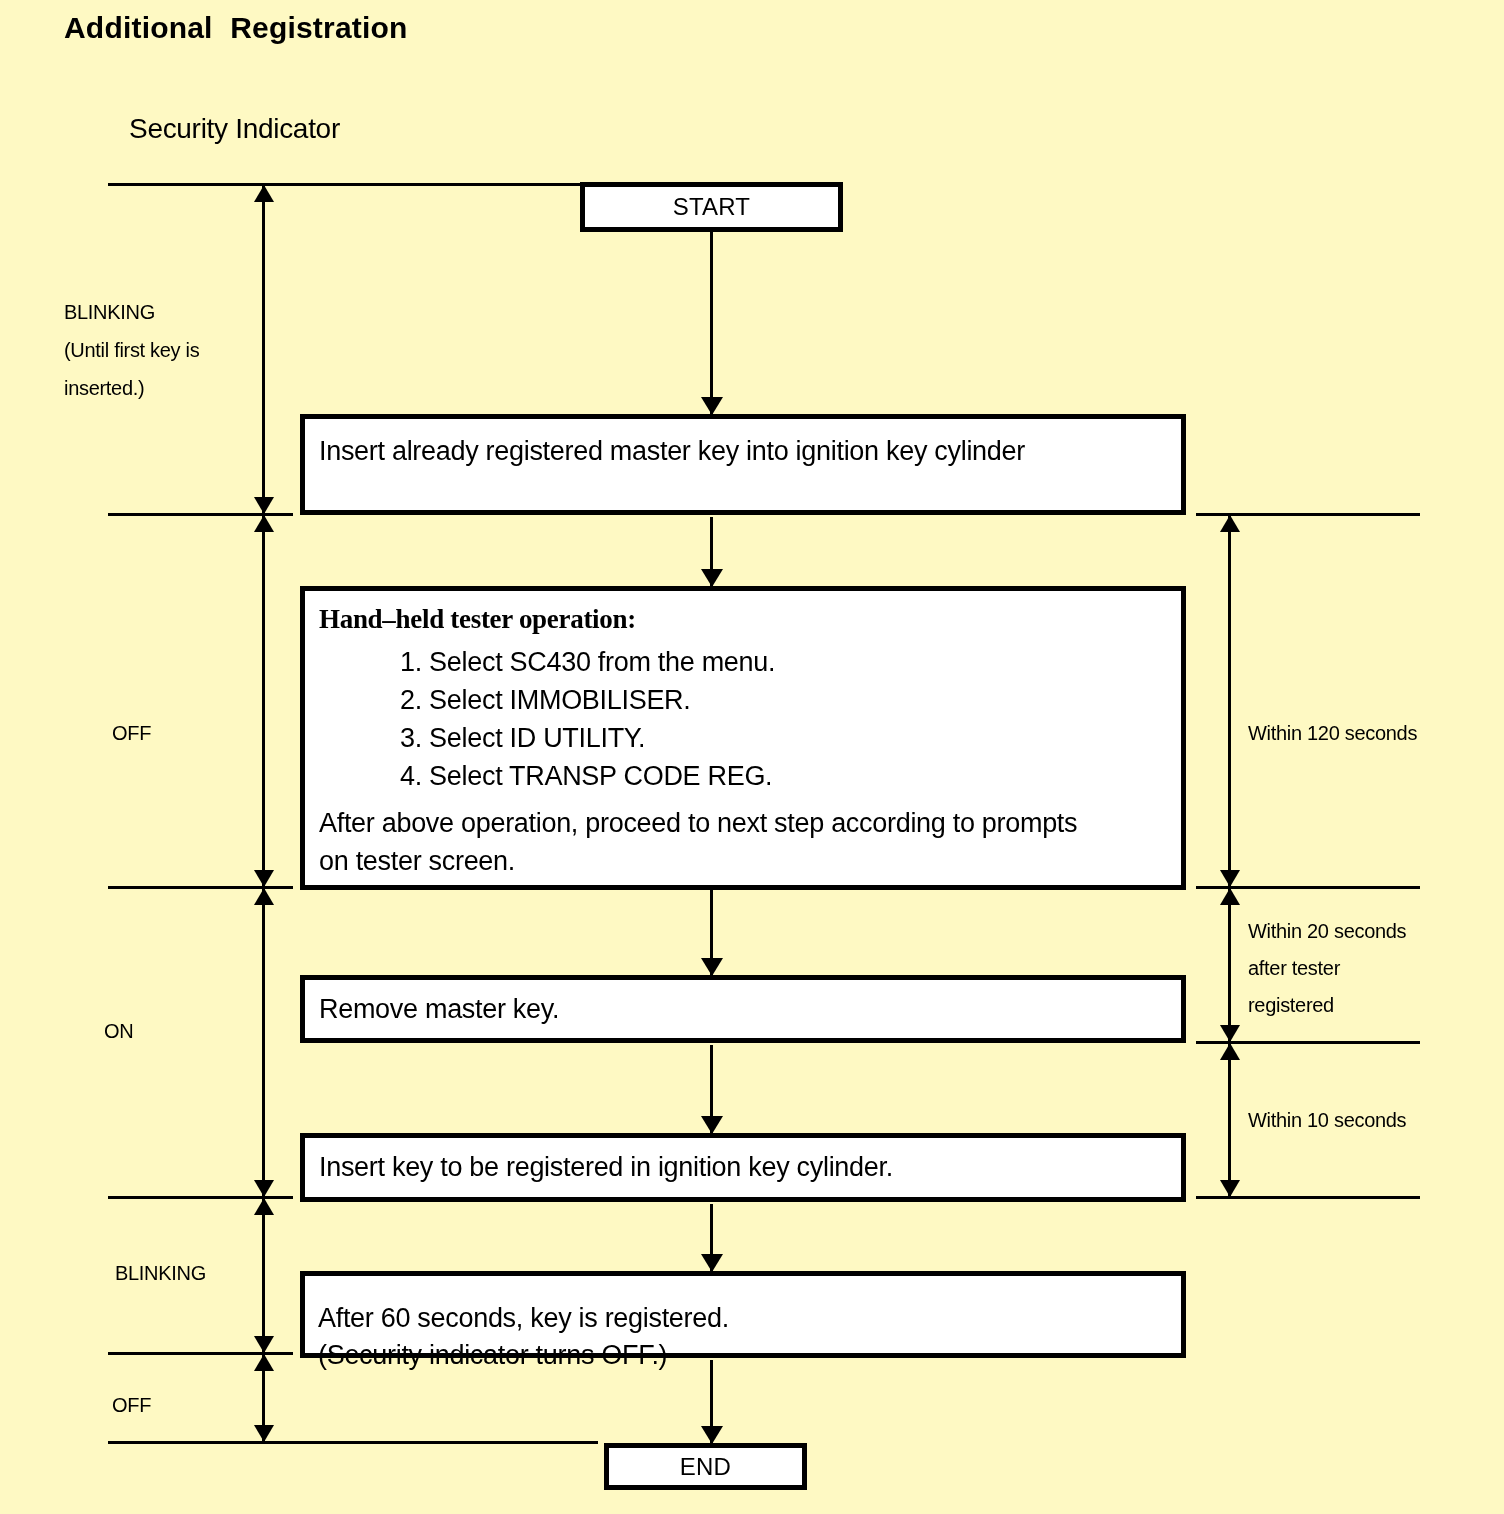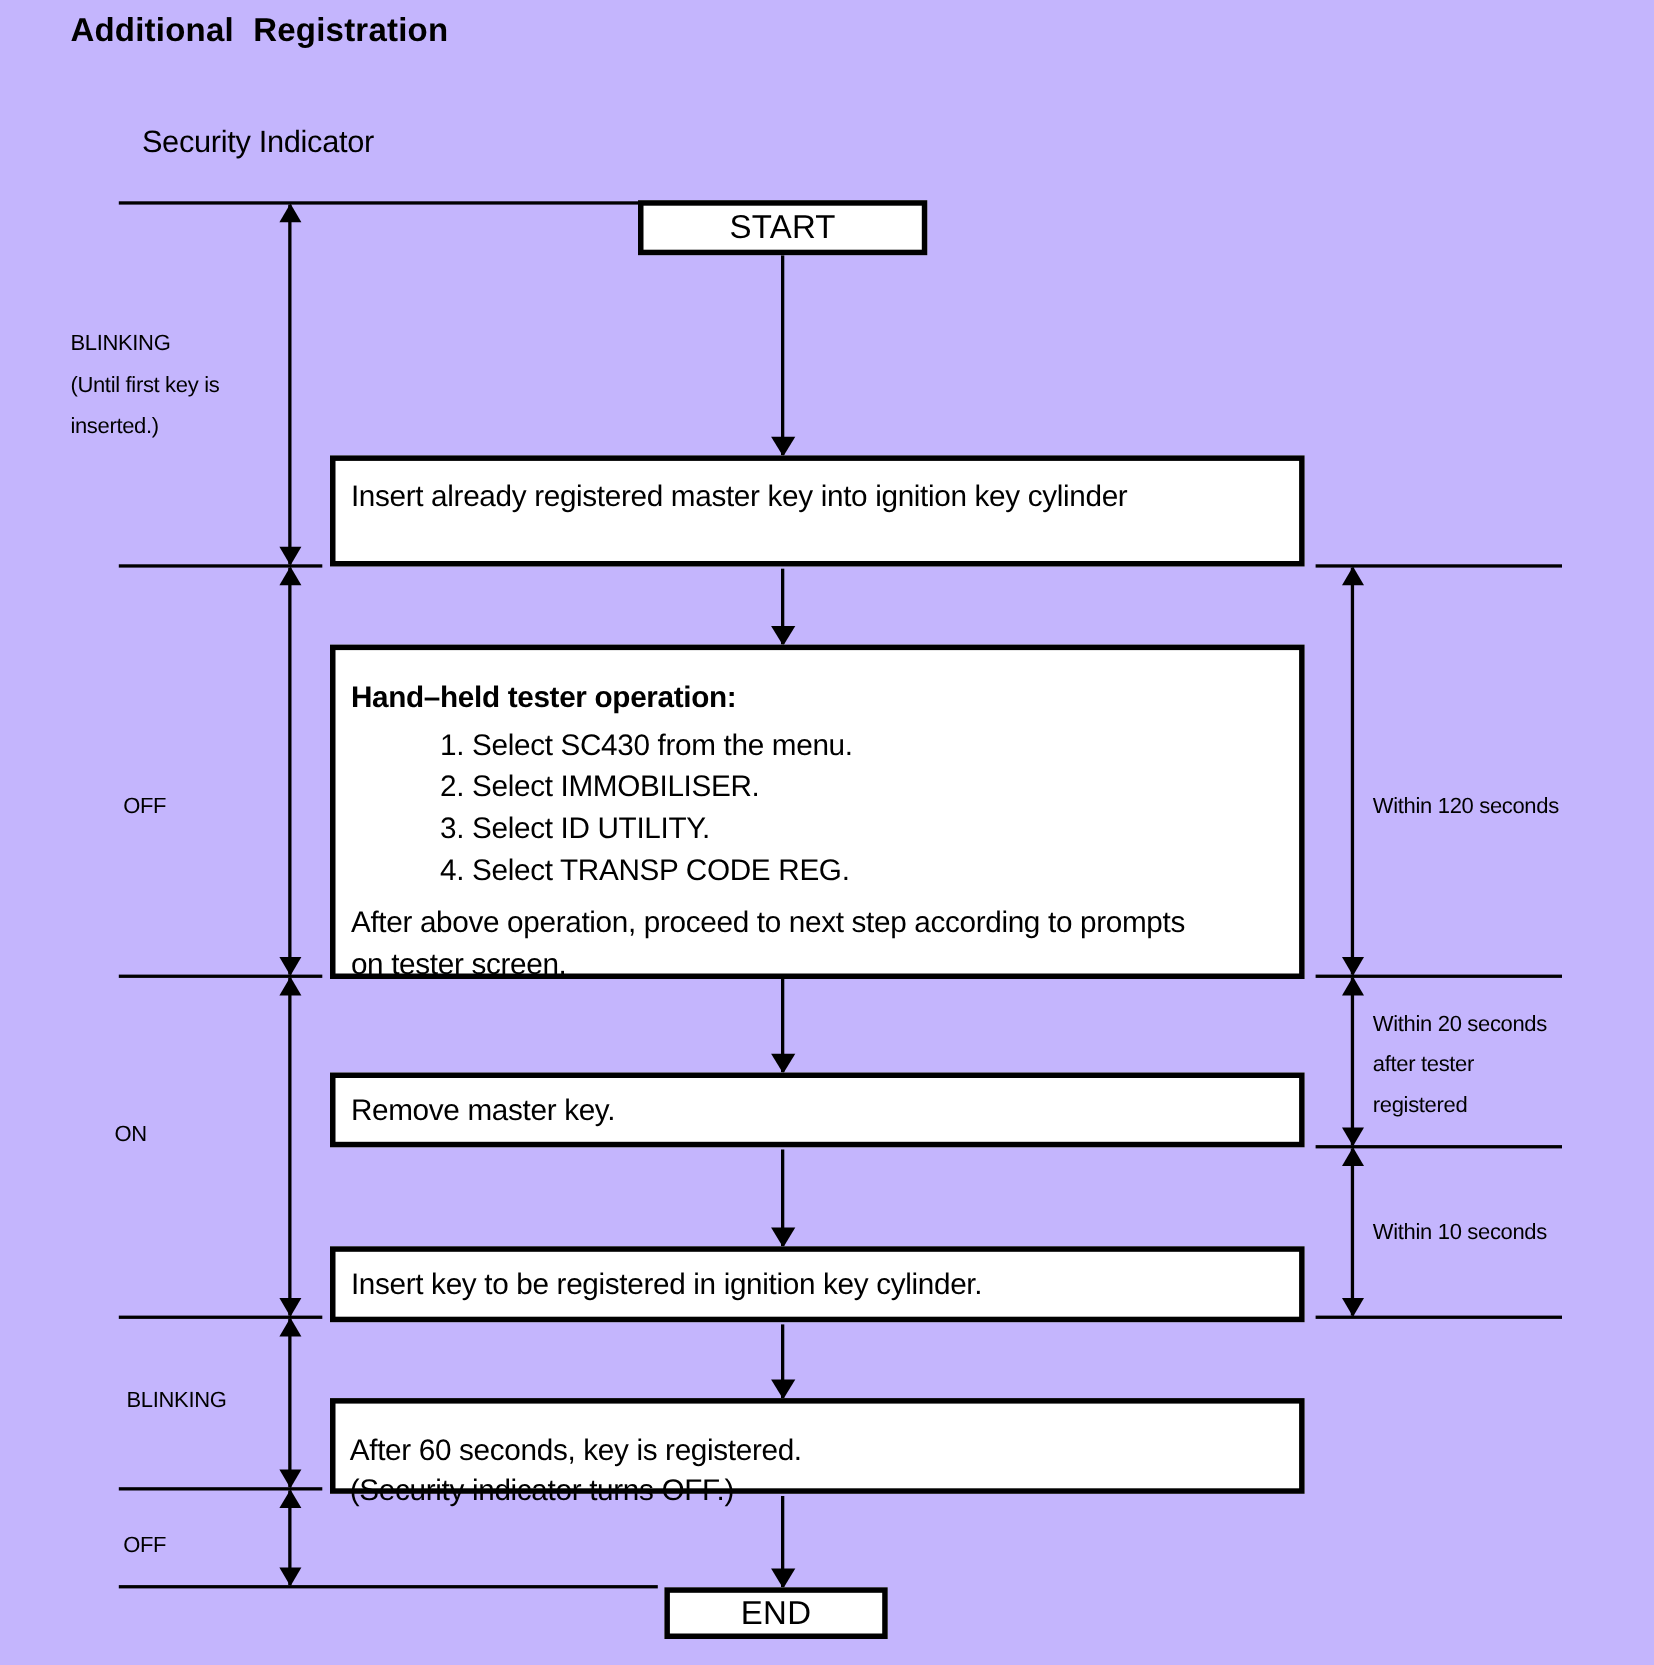--- a/index.html
+++ b/index.html
@@ -1,19 +1,19 @@
 <!DOCTYPE html>
 <html><head>
 <meta charset="utf-8">
 <style>
   html,body{margin:0;padding:0;background:#fff;}
   #canvas{
     position:relative;
     width:1504px;height:1514px;
-    background:#c4b5fd;
+    background:#fef9c3;
     color:#000;
     font-family:"Liberation Sans", sans-serif;
     overflow:hidden;
   }
   .title{
     position:absolute;
     font-size:30px;font-weight:bold;
     letter-spacing:0.2px;word-spacing:9px;
     white-space:nowrap;
   }
@@ -40,24 +40,24 @@
   .node{
     position:absolute;box-sizing:border-box;
     border:5px solid #000;background:#fff;
     font-size:27px;letter-spacing:-0.3px;
     white-space:nowrap;
   }
   .node.center{display:flex;align-items:center;justify-content:center;}
   .node.midleft{display:flex;align-items:center;padding-left:14px;}
   .twoline{padding:13px 14px 0;line-height:38px;}
   .tester{padding:6px 14px 0;}
-  .tester .t-title{font-weight:bold;line-height:36px;margin-top:19px;}
+  .tester .t-title{font-weight:bold;line-height:36px;margin-top:4px;font-family:Liberation Serif, serif;}
   .tester .t-items{margin-left:81px;line-height:38px;margin-top:6px;}
   .tester .t-note{line-height:38px;margin-top:9px;}
-  .terminal{font-size:30px;letter-spacing:0.2px;}
+  .terminal{font-size:24px;letter-spacing:0.2px;}
 </style>
 </head>
 <body>
 
 <div id="canvas">
 
   <div class="title" style="left:64px;top:11px;">Additional Registration</div>
   <div class="lbl" style="left:129px;top:110px;font-size:28px;">Security Indicator</div>
 
   <div class="hline" style="left:108px;top:183px;width:472px;"></div>

